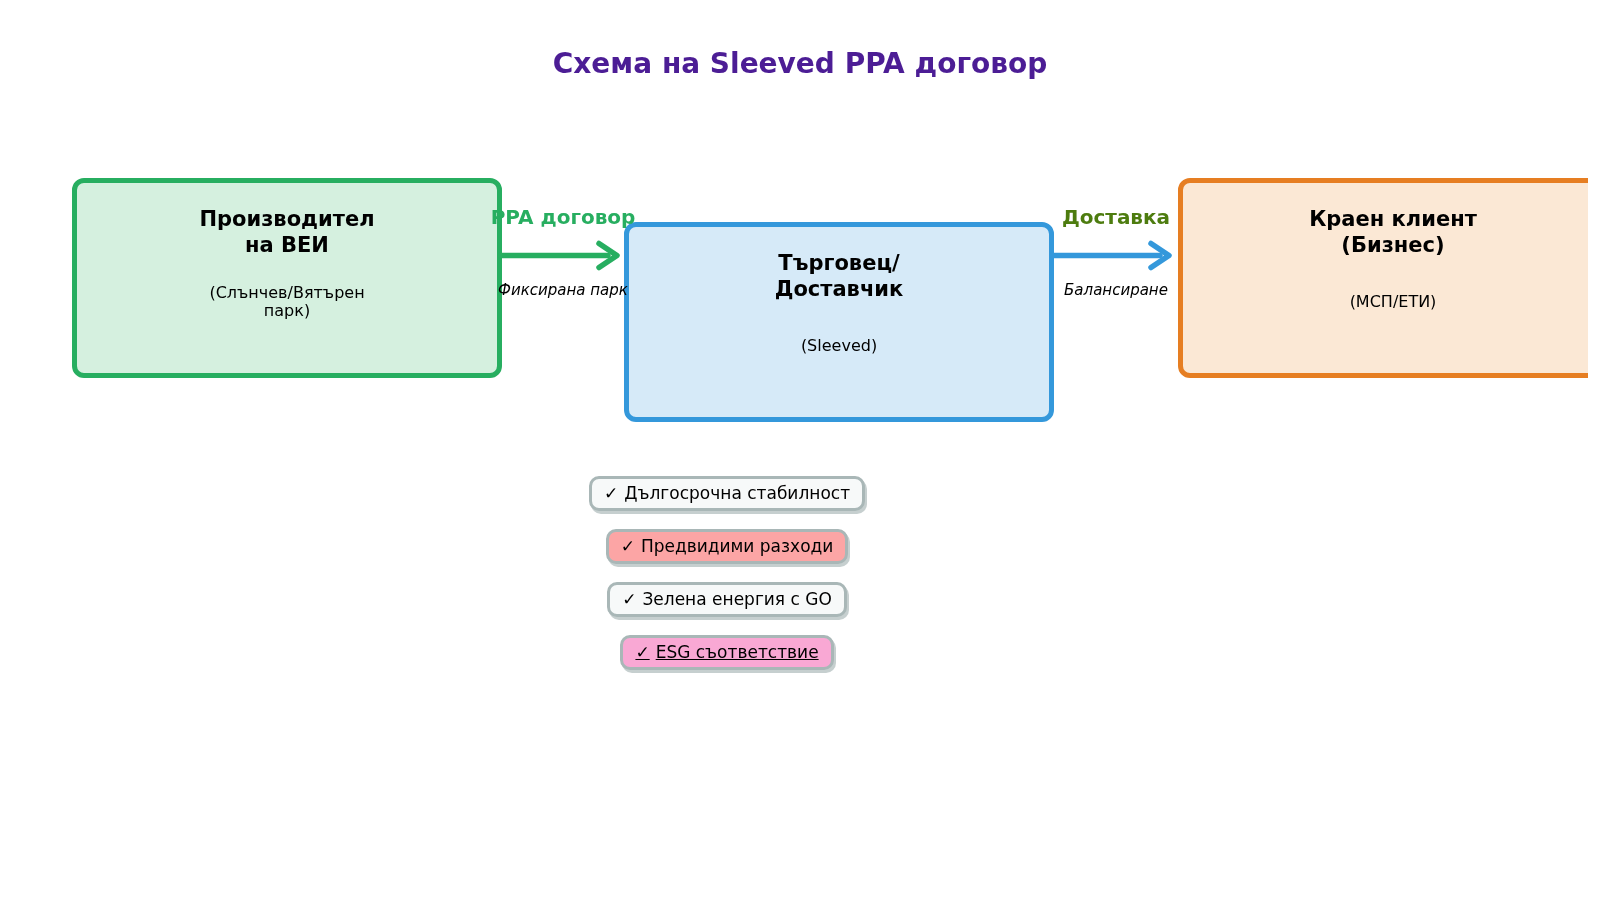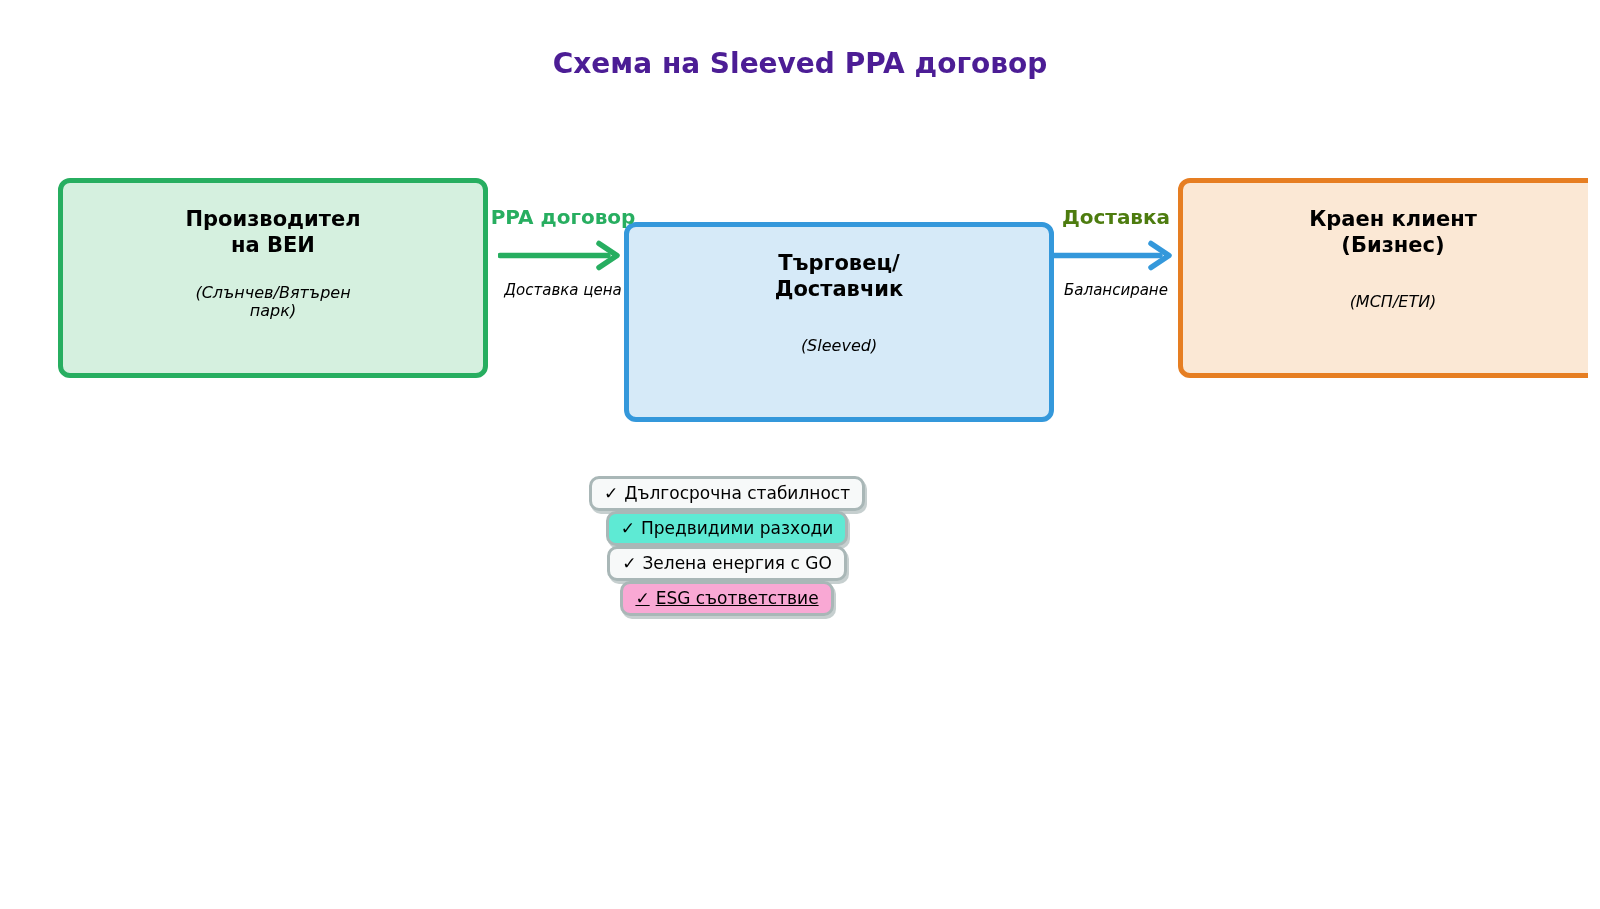--- a/index.html
+++ b/index.html
@@ -67,26 +67,25 @@
     position: absolute;
     left: 0;
     right: 0;
     top: 93px;
     height: 52px;
     display: flex;
     align-items: center;
     justify-content: center;
     text-align: center;
     font-size: 16px;
-    font-style: italic;
     line-height: 18px;
     color: #000000;
     white-space: pre-line;
   }
-  .box-producer { left: 58px; }
+  .box-producer { left: 72px; }
   .box-trader   { left: 624px; }
   .box-client   { left: 1178px; }
 
   .arrow-svg {
     position: absolute;
     top: 235px;
     width: 130px;
     height: 41px;
   }
   .arrow-svg line, .arrow-svg polyline {
@@ -121,21 +120,21 @@
   #label-delivery-top, #label-delivery-bottom { left: 1006px; }
 
   .benefits-list {
     position: absolute;
     left: 0;
     top: 476px;
     width: 1454px;
     display: flex;
     flex-direction: column;
     align-items: center;
-    gap: 0;
+    gap: 18px;
   }
   .benefit-badge {
     box-sizing: border-box;
     border: 3px solid #a9b7b7;
     border-radius: 10px;
     background: #f7f9f9;
     box-shadow: 2px 3px 0 #c6cfcf;
     padding: 3px 12px;
     font-size: 17px;
     line-height: 23px;
@@ -180,30 +179,30 @@
     <line x1="2" y1="20.5" x2="110" y2="20.5" stroke="#27ae60"></line>
     <polyline points="101,8.5 119,20.5 101,32.5" stroke="#27ae60"></polyline>
   </svg>
 
   <svg id="arrow-delivery" class="arrow-svg" viewBox="0 0 130 41">
     <line x1="2" y1="20.5" x2="110" y2="20.5" stroke="#3498db"></line>
     <polyline points="101,8.5 119,20.5 101,32.5" stroke="#3498db"></polyline>
   </svg>
 
   <div id="label-ppa-top" class="arrow-label-top" style="color: rgb(39, 174, 96);">PPA договор</div>
-  <div id="label-ppa-bottom" class="arrow-label-bottom">Доставка цена</div>
+  <div id="label-ppa-bottom" class="arrow-label-bottom">Фиксирана парк</div>
 
   <div id="label-delivery-top" class="arrow-label-top" style="color: #4d7c0f;">Доставка</div>
   <div id="label-delivery-bottom" class="arrow-label-bottom">Балансиране</div>
 
   <div class="benefits-list">
     <div class="benefit-badge" style="border-color: rgb(169, 183, 183); background-color: rgb(247, 249, 249);">
       <span class="check">✓</span><span>Дългосрочна стабилност</span>
     </div>
-    <div class="benefit-badge" style="border-color: rgb(169, 183, 183); background-color: #5eead4;">
+    <div class="benefit-badge" style="border-color: rgb(169, 183, 183); background-color: #fca5a5;">
       <span class="check">✓</span><span>Предвидими разходи</span>
     </div>
     <div class="benefit-badge" style="border-color: rgb(169, 183, 183); background-color: rgb(247, 249, 249); text-align: right;">
       <span class="check">✓</span><span>Зелена енергия с GO</span>
     </div>
     <div class="benefit-badge" style="border-color: rgb(169, 183, 183); background-color: #f9a8d4; text-decoration: underline;">
       <span class="check">✓</span><span>ESG съответствие</span>
     </div>
   </div>
 

